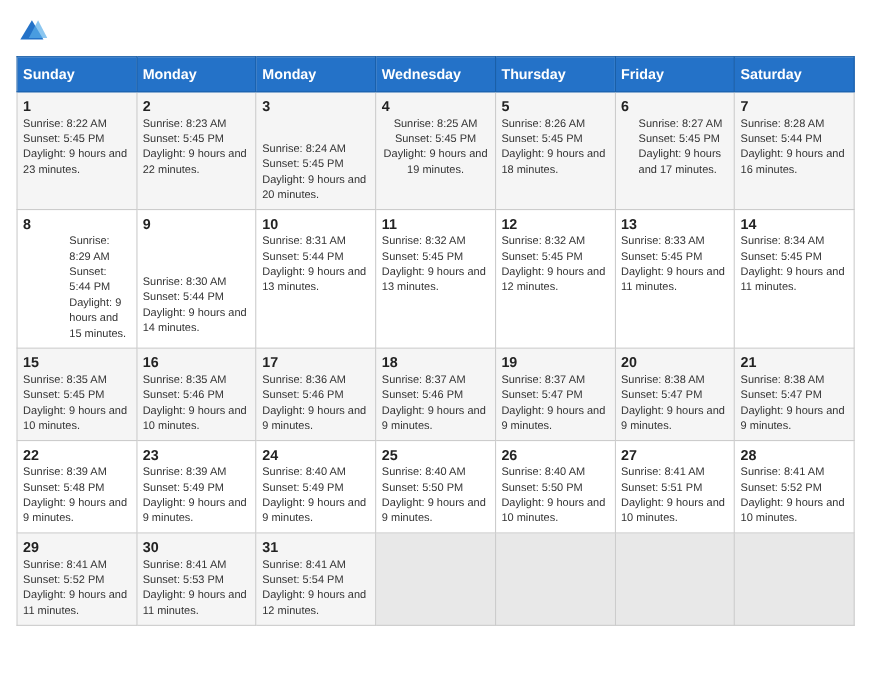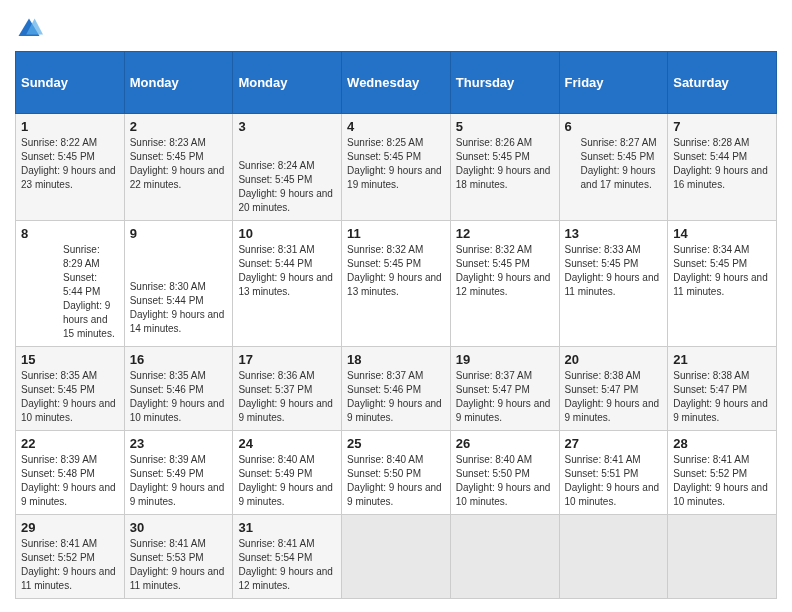--- a/index.html
+++ b/index.html
@@ -47,21 +47,21 @@
       color: #555;
     }
     table {
       width: 100%;
       border-collapse: collapse;
       font-size: 11px;
     }
     thead tr th {
       background-color: #2472c8;
       color: #fff;
-      padding: 23px 5px;
+      padding: 8px 5px;
       text-align: left;
       font-size: 13px;
       font-weight: bold;
       border: 1px solid #1a5fa8;
     }
     tbody tr td {
       border: 1px solid #ccc;
       padding: 5px;
       vertical-align: top;
       width: 14.28%;
@@ -136,21 +136,21 @@
 Daylight: 9 hours and 22 minutes.</div>
         </td>
         <td>
           <span class="day-number">3</span>
           <div class="day-info" style="white-space: pre-line; margin-top: 25px;">Sunrise: 8:24 AM
 Sunset: 5:45 PM
 Daylight: 9 hours and 20 minutes.</div>
         </td>
         <td>
           <span class="day-number">4</span>
-          <div class="day-info" style="white-space: pre-line;">Sunrise: 8:25 AM
+          <div class="day-info" style="white-space: pre-line; text-align: center;">Sunrise: 8:25 AM
 Sunset: 5:45 PM
 Daylight: 9 hours and 19 minutes.</div>
         </td>
         <td>
           <span class="day-number">5</span>
           <div class="day-info" style="white-space: pre-line;">Sunrise: 8:26 AM
 Sunset: 5:45 PM
 Daylight: 9 hours and 18 minutes.</div>
         </td>
         <td>
@@ -219,21 +219,21 @@
         </td>
         <td>
           <span class="day-number">16</span>
           <div class="day-info" style="white-space: pre-line;">Sunrise: 8:35 AM
 Sunset: 5:46 PM
 Daylight: 9 hours and 10 minutes.</div>
         </td>
         <td>
           <span class="day-number">17</span>
           <div class="day-info" style="white-space: pre-line;">Sunrise: 8:36 AM
-Sunset: 5:37 PM
+Sunset: 5:46 PM
 Daylight: 9 hours and 9 minutes.</div>
         </td>
         <td>
           <span class="day-number">18</span>
           <div class="day-info" style="white-space: pre-line;">Sunrise: 8:37 AM
 Sunset: 5:46 PM
 Daylight: 9 hours and 9 minutes.</div>
         </td>
         <td>
           <span class="day-number">19</span>

